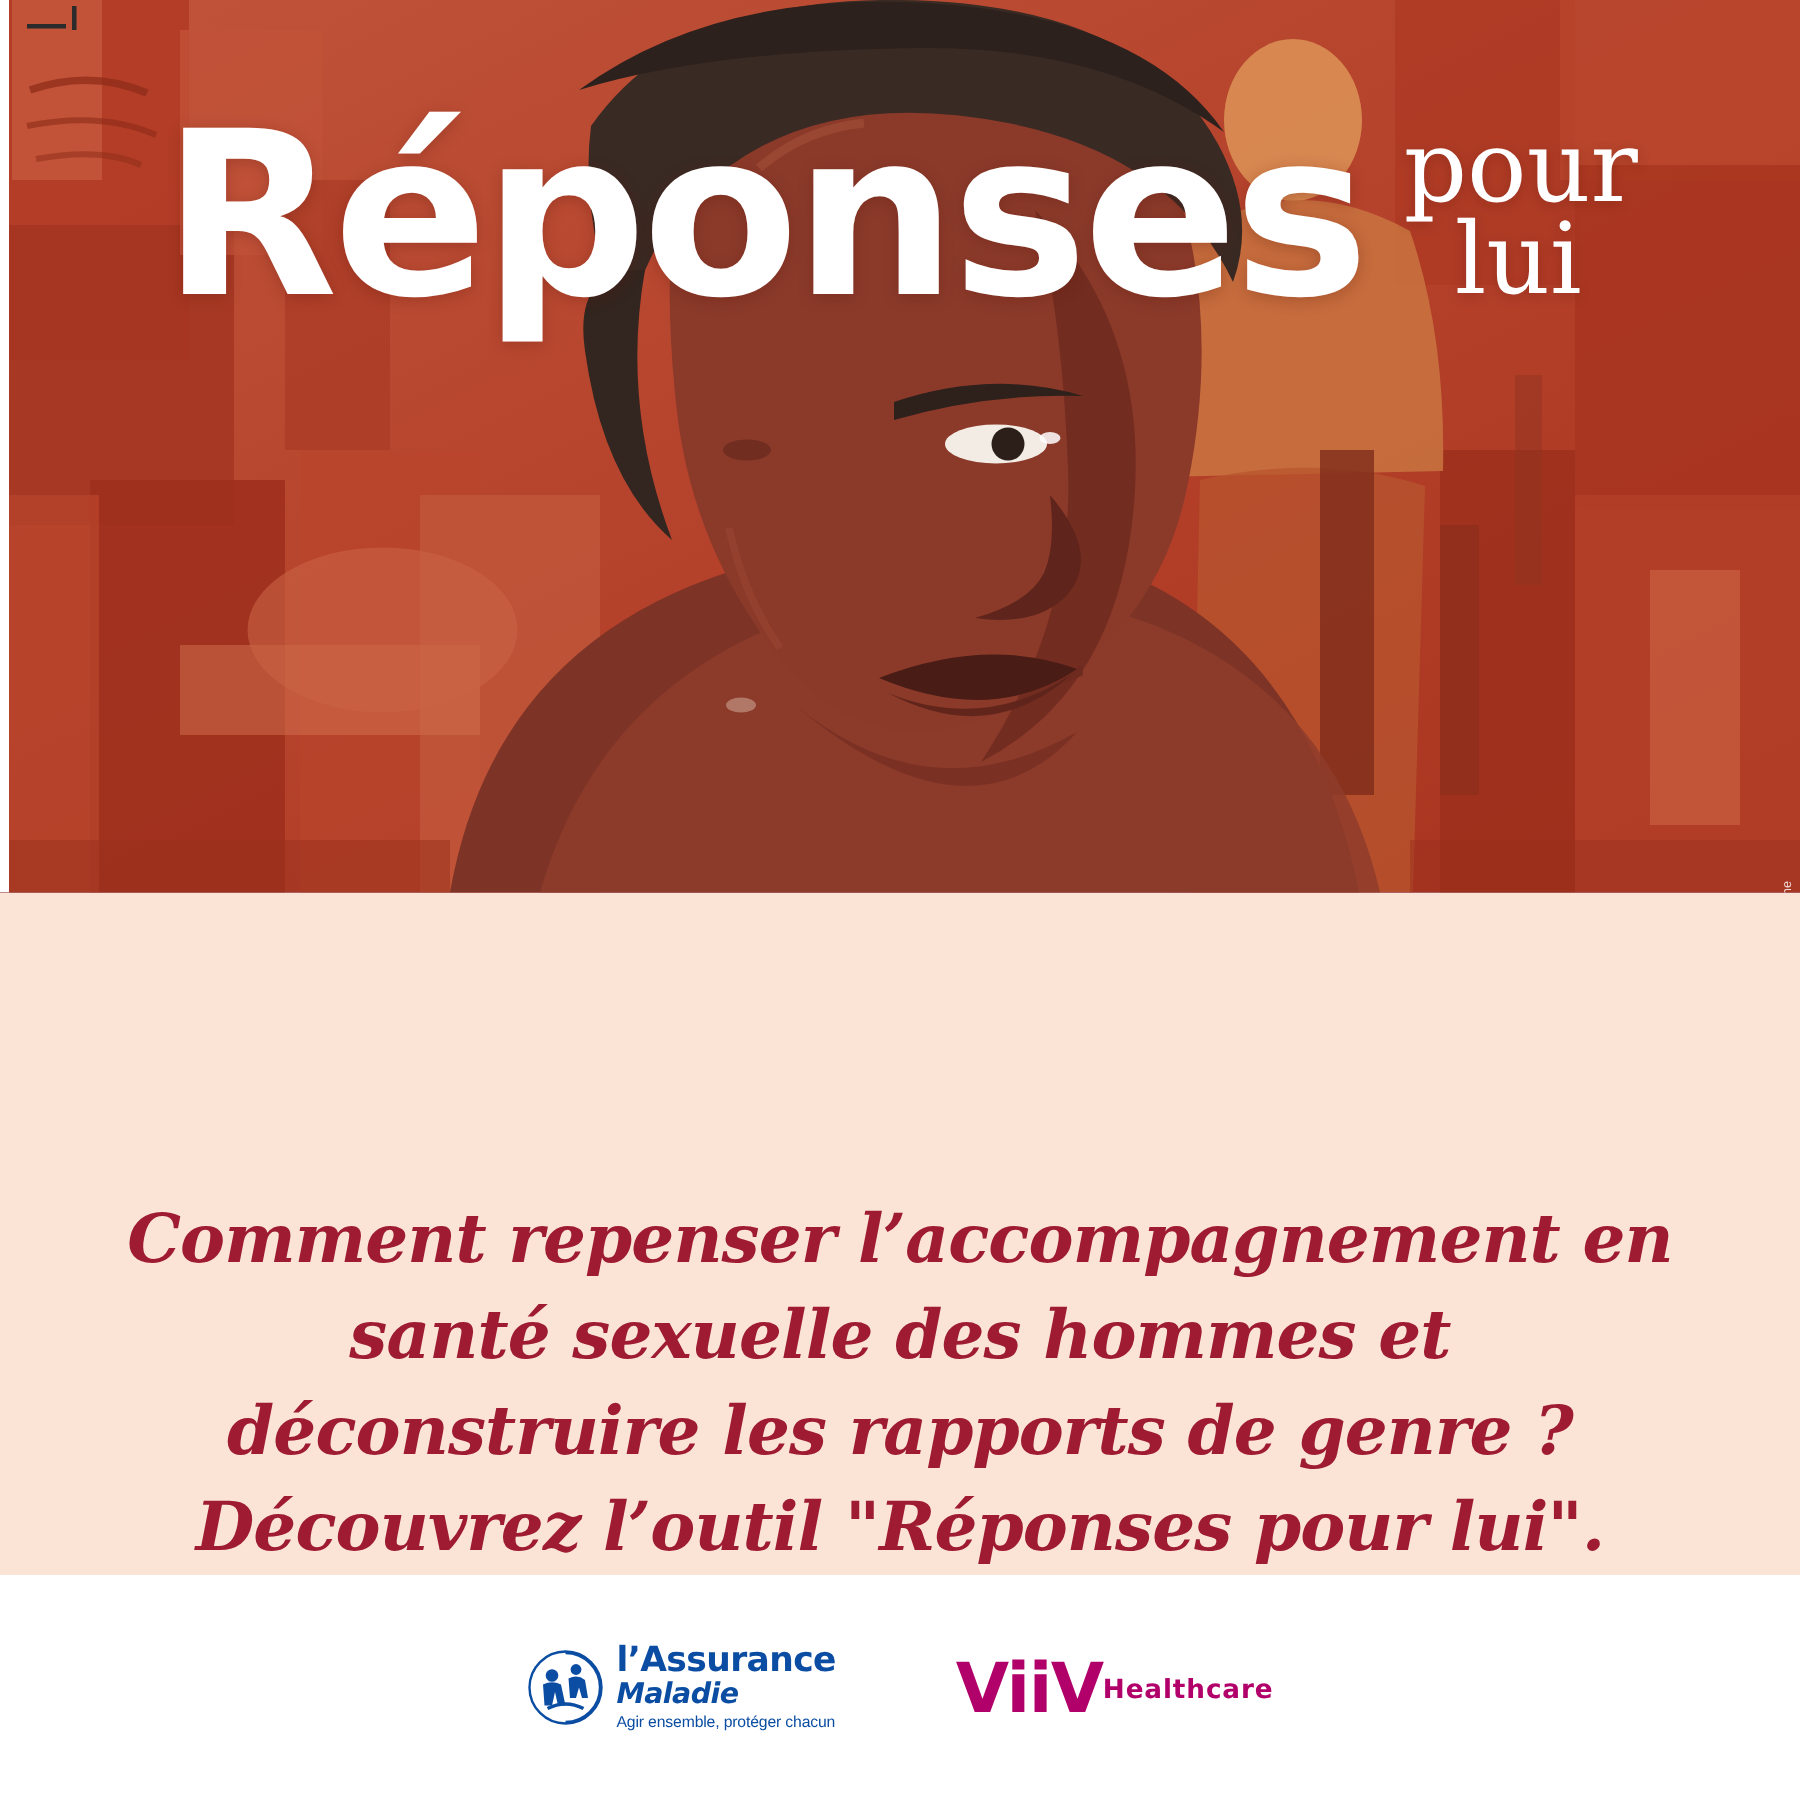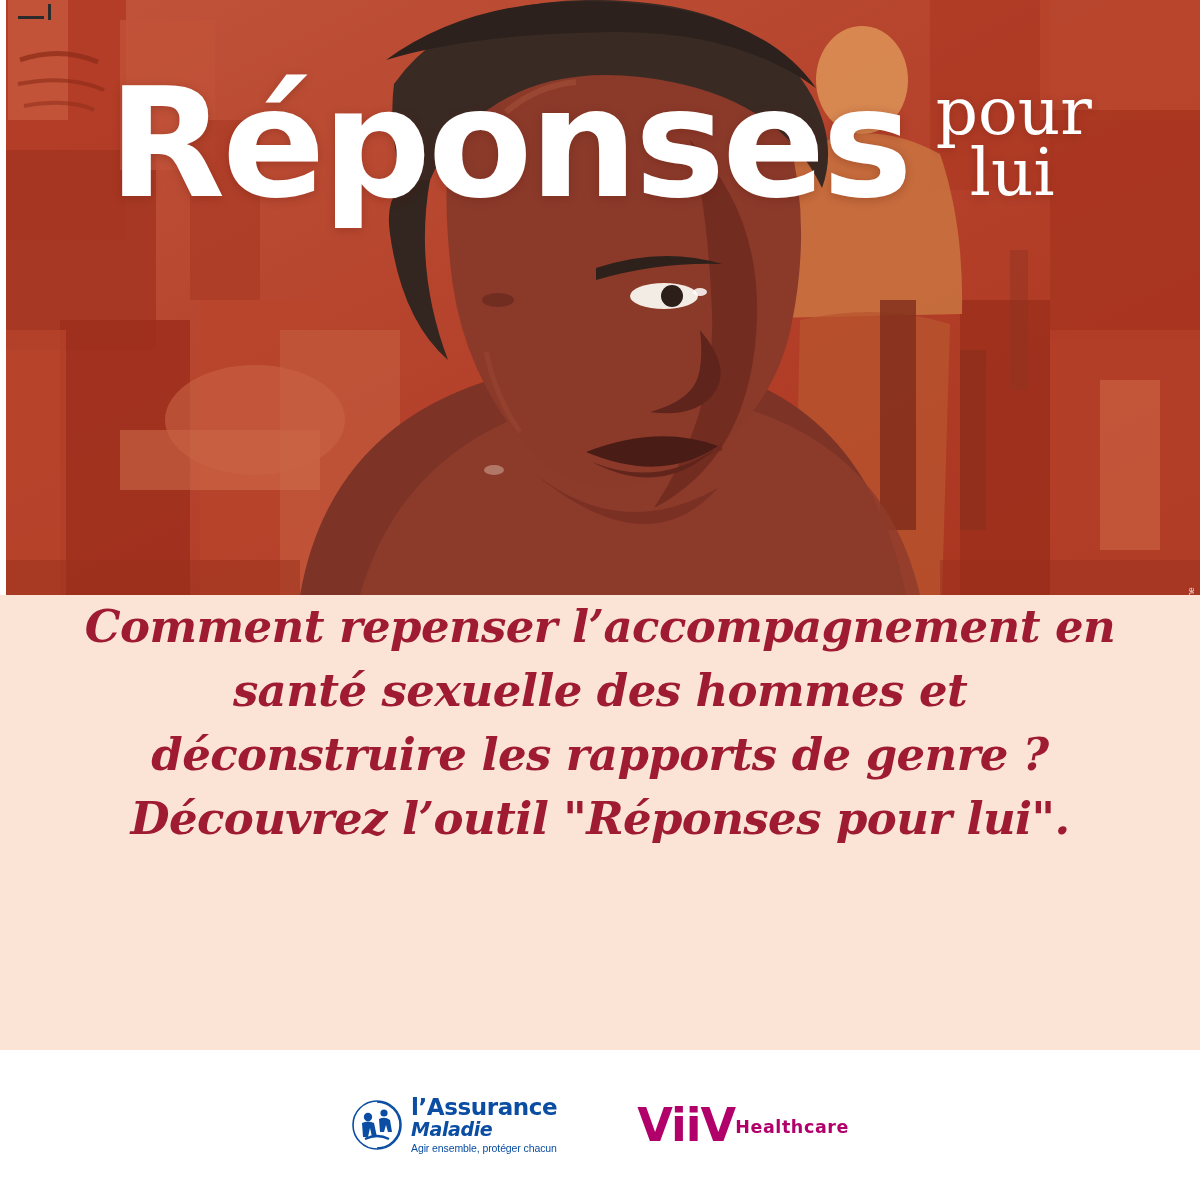--- a/index.html
+++ b/index.html
@@ -110,21 +110,21 @@
     transform: rotate(-90deg);
     transform-origin: right bottom;
   }
 
   
   .message-band {
     width: 1200px;
     height: 455px;
     background: #fbe3d6;
     display: flex;
-    align-items: flex-start;
+    align-items: flex-end;
     justify-content: center;
     padding: 0 78px;
     box-sizing: border-box;
   }
   .message-text {
     font-family: "DejaVu Serif", serif;
     font-style: italic;
     font-weight: 700;
     font-size: 45px;
     line-height: 1.42;

